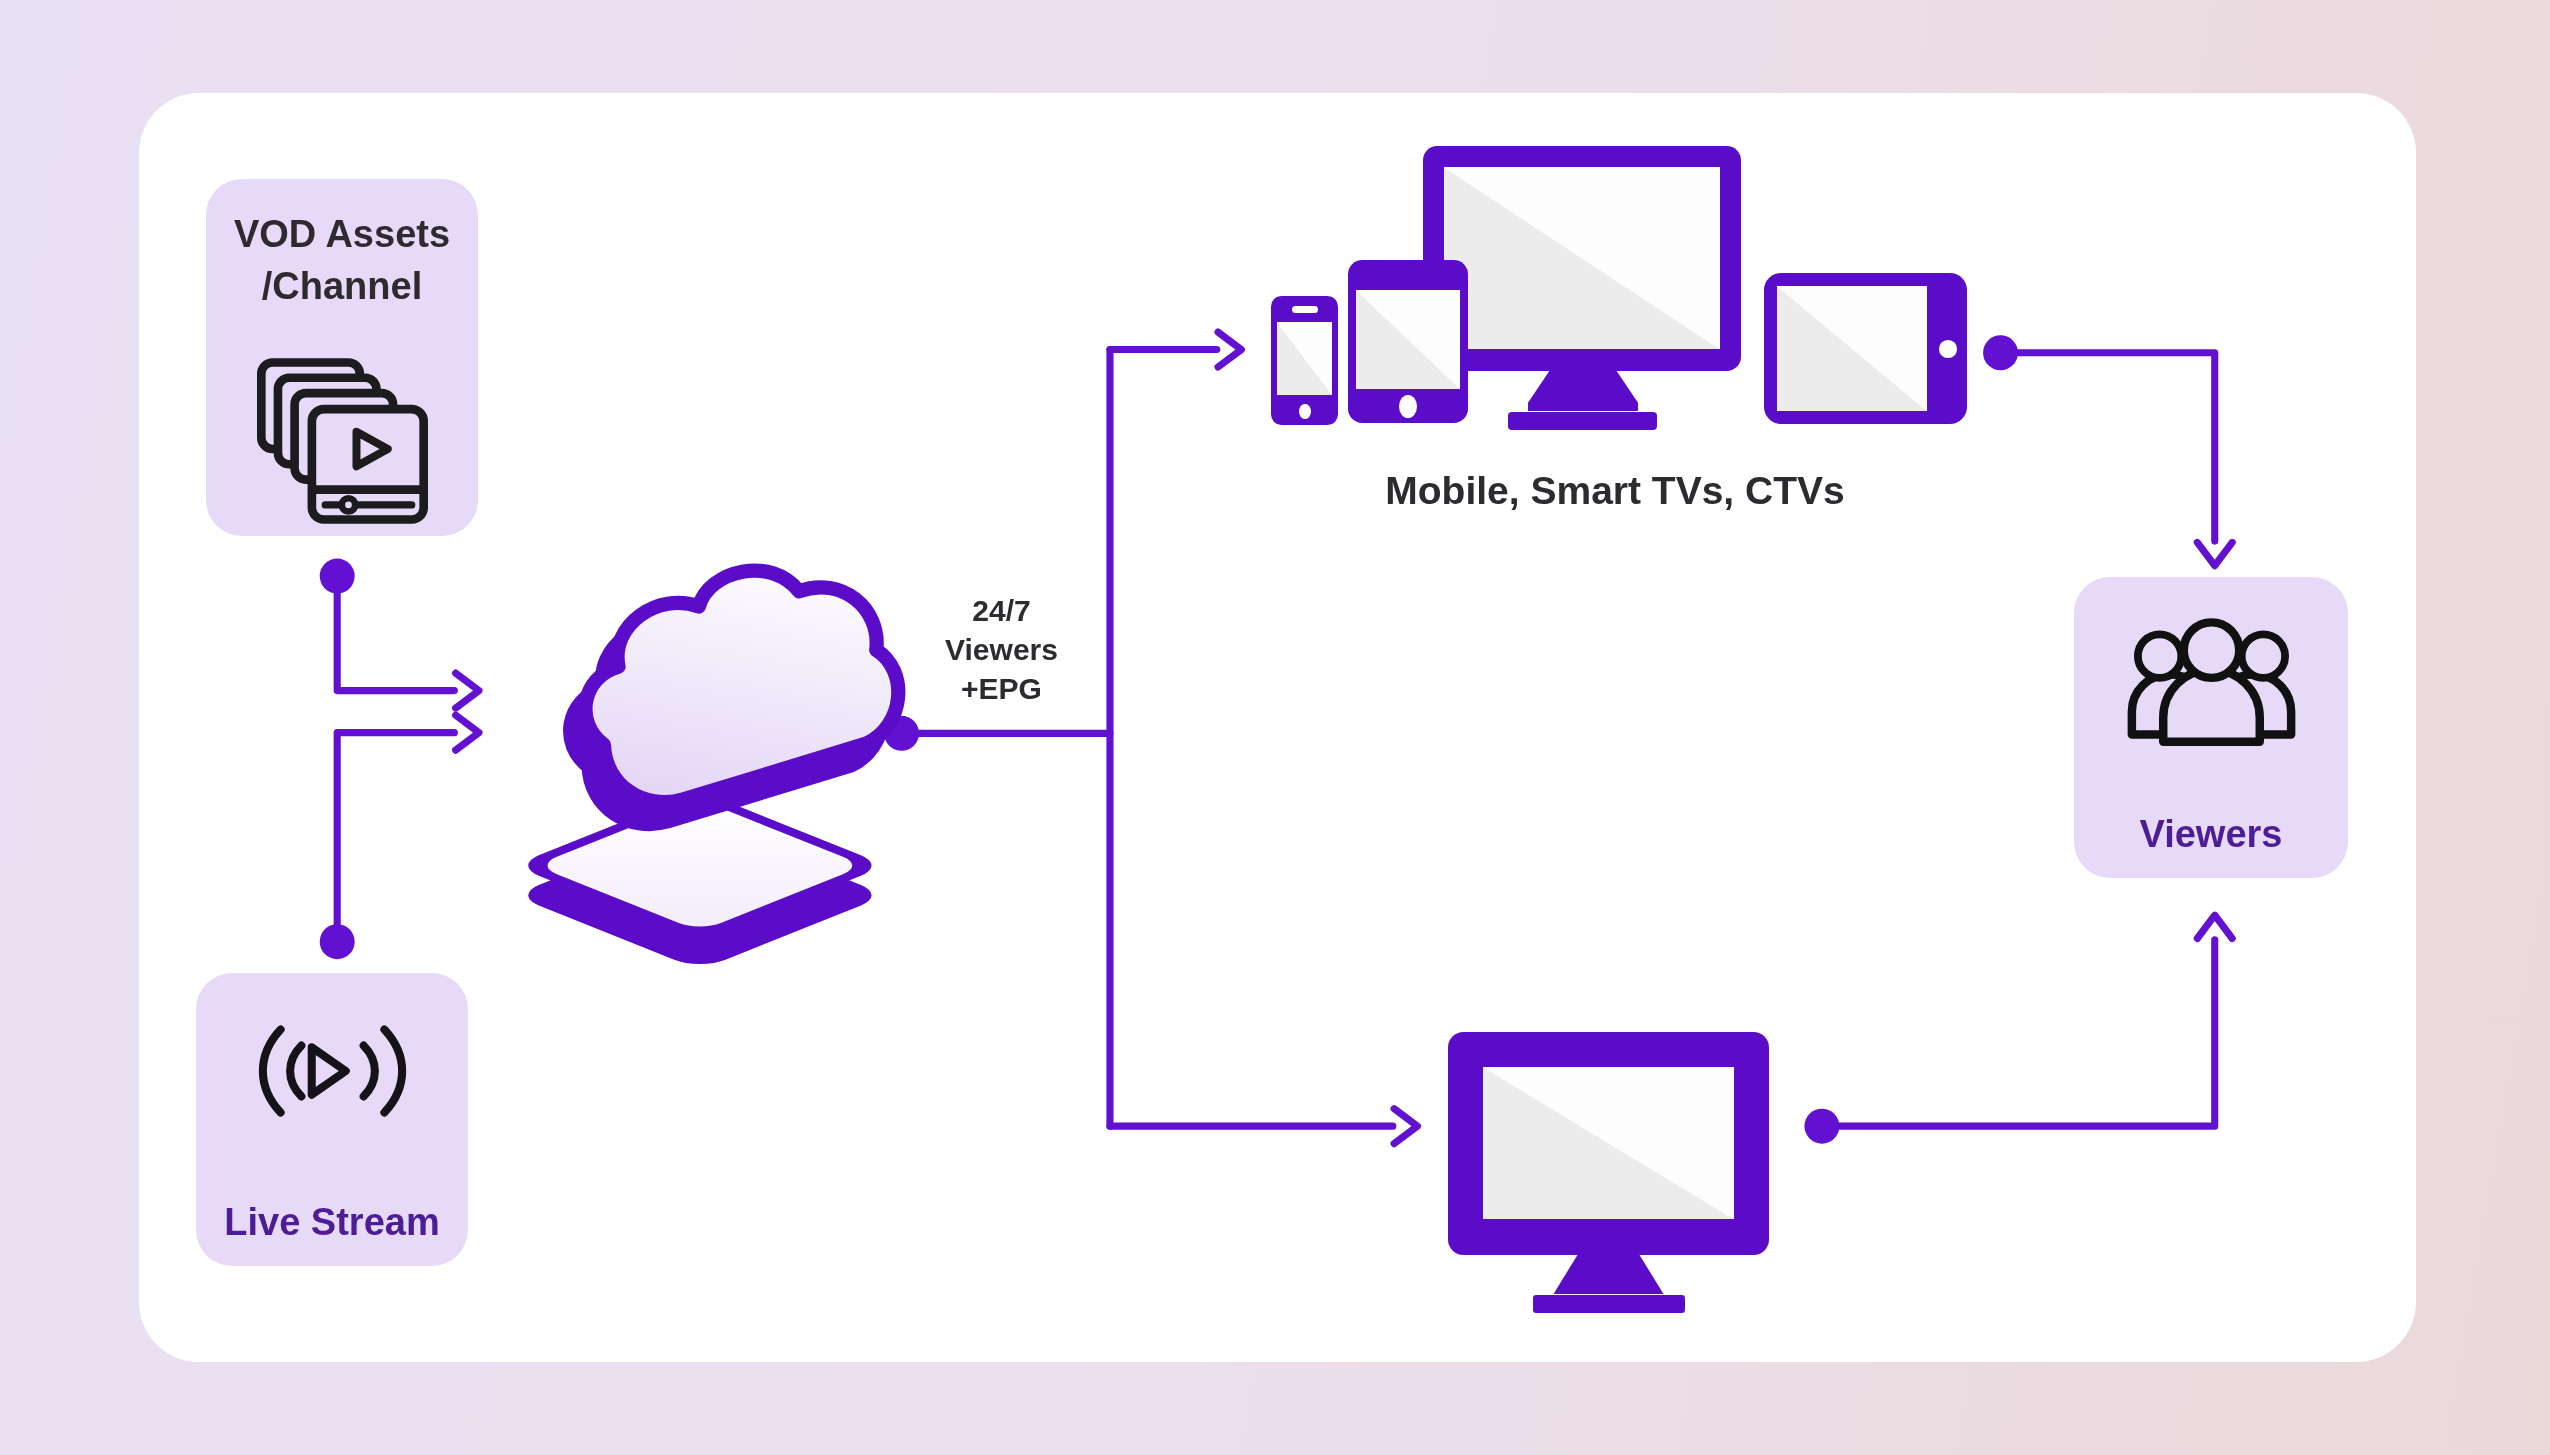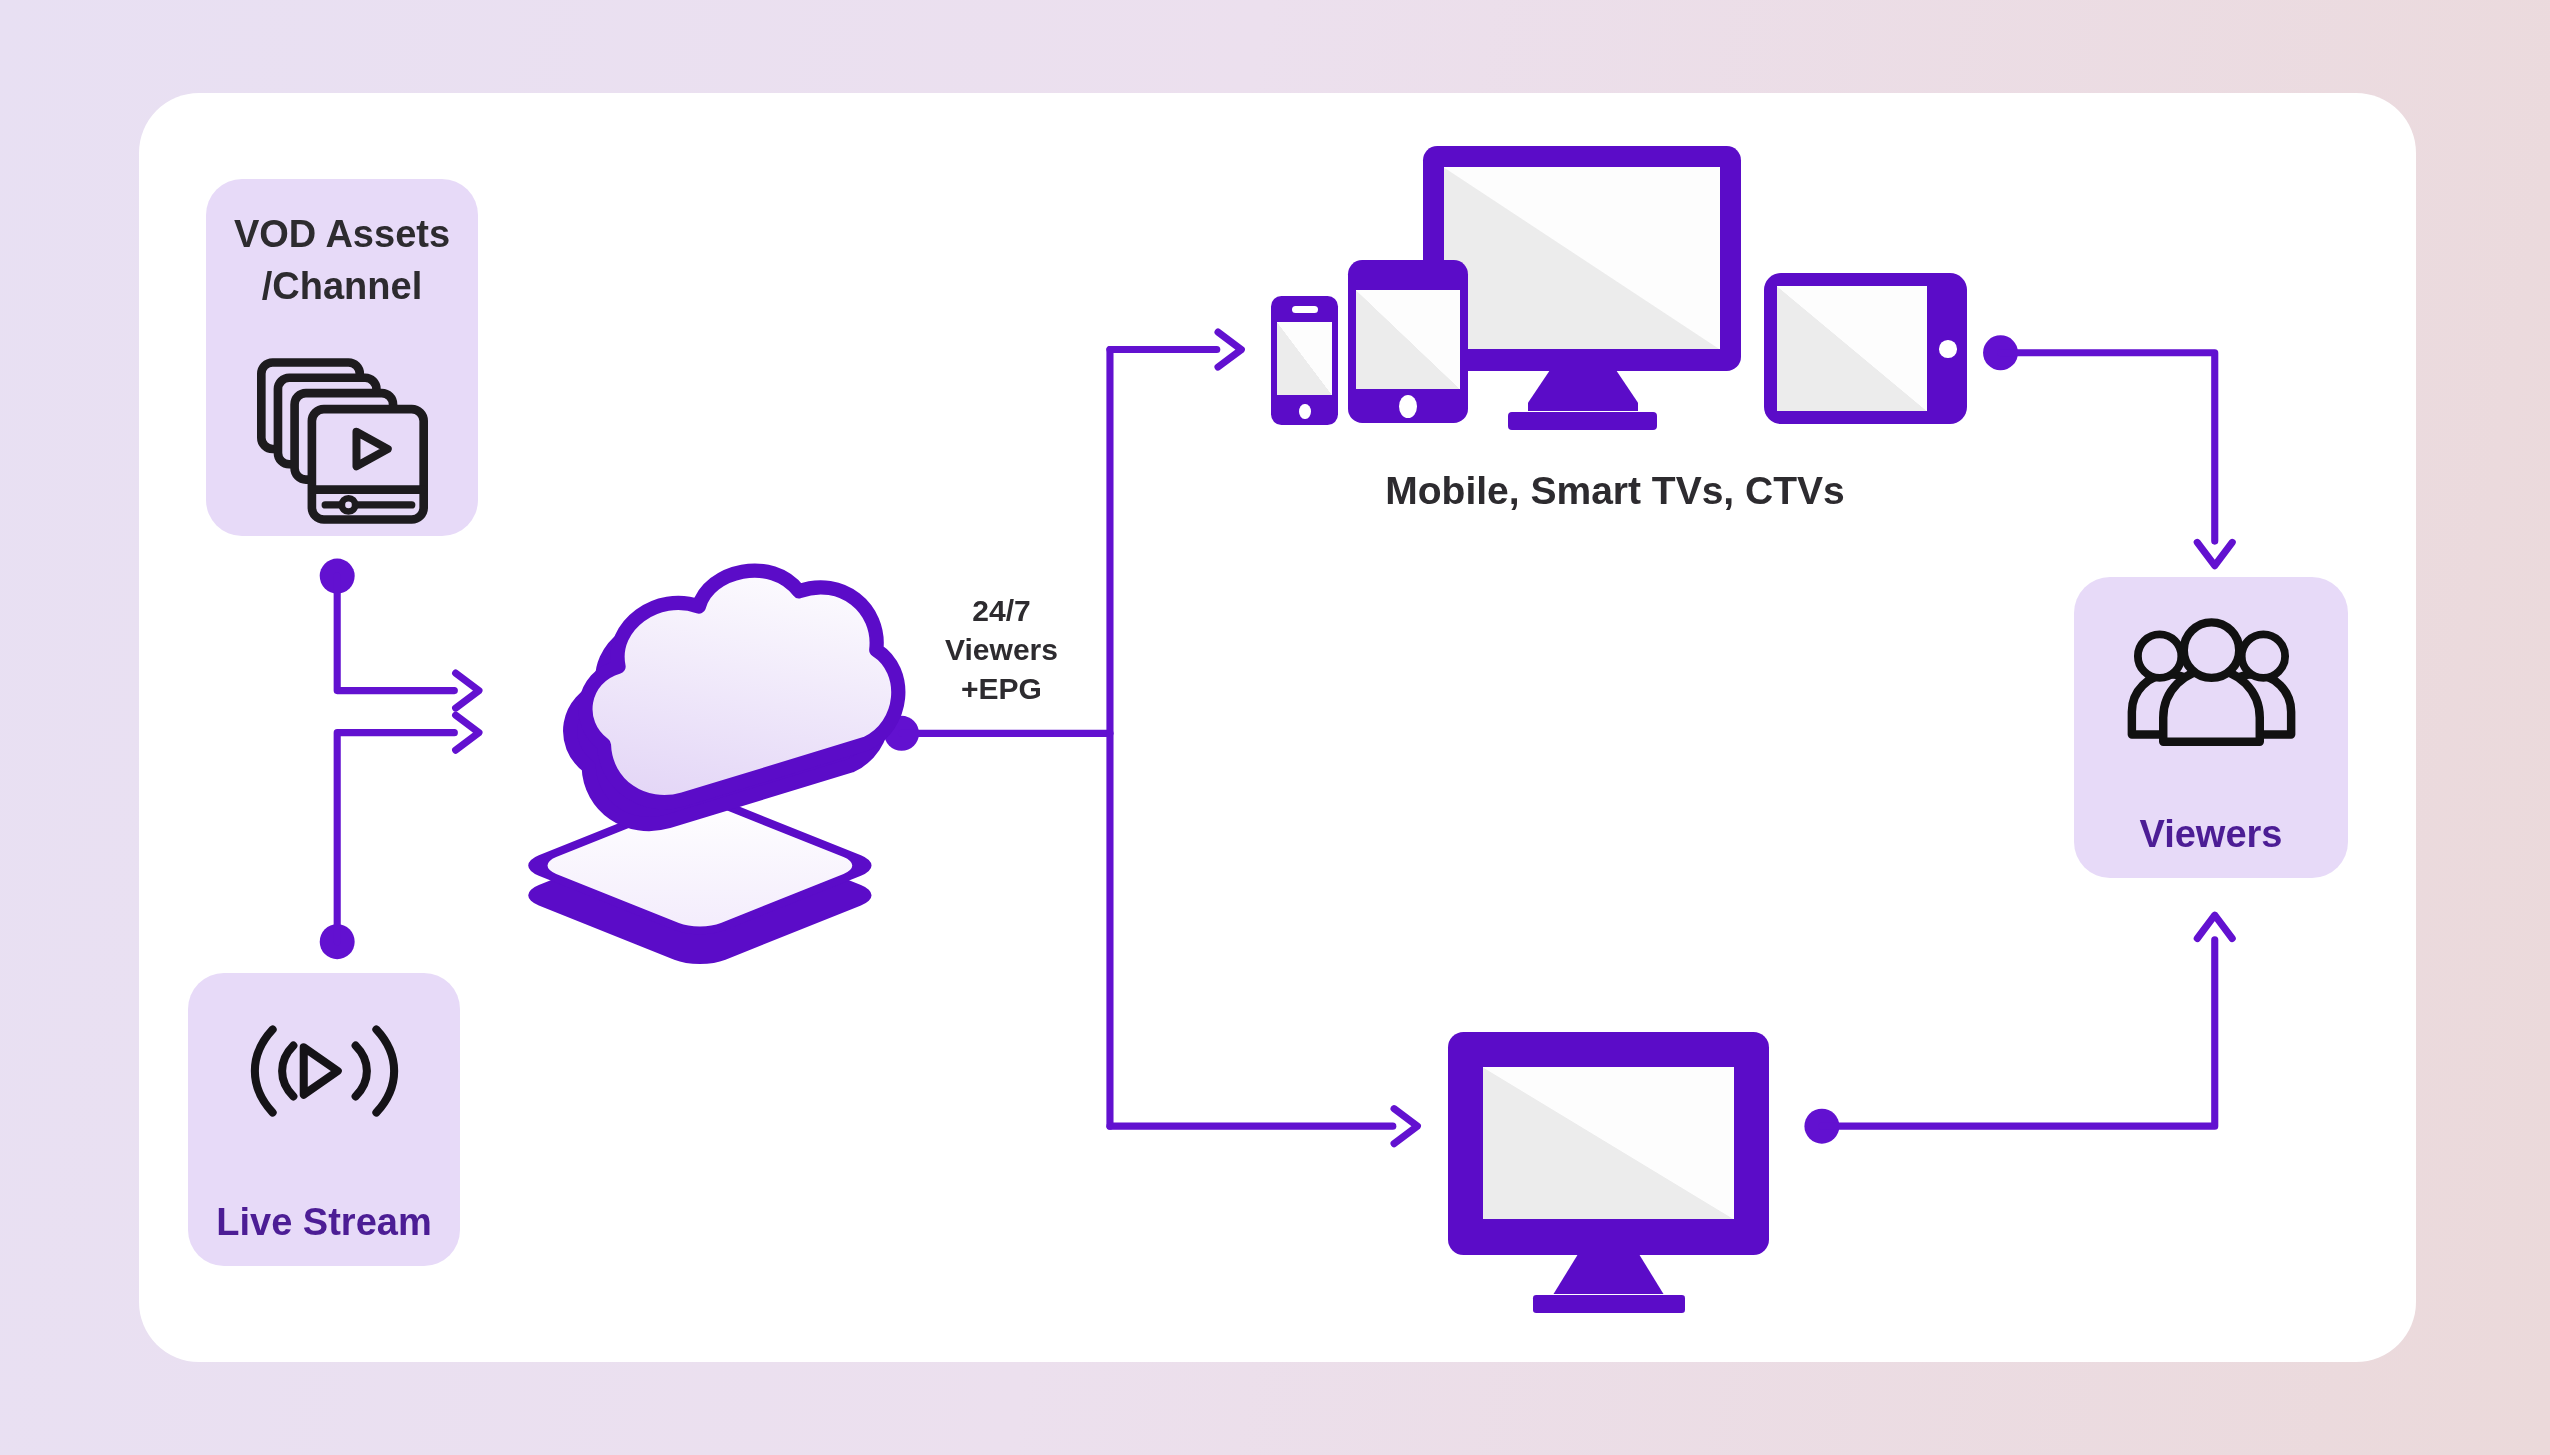--- a/index.html
+++ b/index.html
@@ -128,21 +128,21 @@
         <rect x="58" y="54" width="148" height="130" rx="17"></rect>
         <rect x="84" y="78" width="168" height="166" rx="18"></rect>
         <path d="M86 199 H250" fill="none"></path>
         <path d="M151 112 L198 138 L151 164 Z" fill="none" stroke-width="12"></path>
         <path d="M104 222 H234" fill="none" stroke-width="11"></path>
         <circle cx="139" cy="222" r="10" stroke-width="10"></circle>
       </g>
     </svg>
   </div>
 
-  <div class="lavbox" style="left:188px;top:973px;width:272px;height:293px;">
+  <div class="lavbox" style="left:196px;top:973px;width:272px;height:293px;">
     <svg class="live-icon" width="173" height="120" viewBox="0 0 300 200">
       <g fill="none" stroke="#151317" stroke-width="14" stroke-linecap="round" stroke-linejoin="round">
         <path d="M114 59 L173 100 L114 141 Z"></path>
         <path d="M96 56 C 70 82 70 118 96 144"></path>
         <path d="M60 28 C 19 72 19 128 60 172"></path>
         <path d="M204 56 C 230 82 230 118 204 144"></path>
         <path d="M240 28 C 281 72 281 128 240 172"></path>
       </g>
     </svg>
     <div class="box-label">Live Stream</div>

